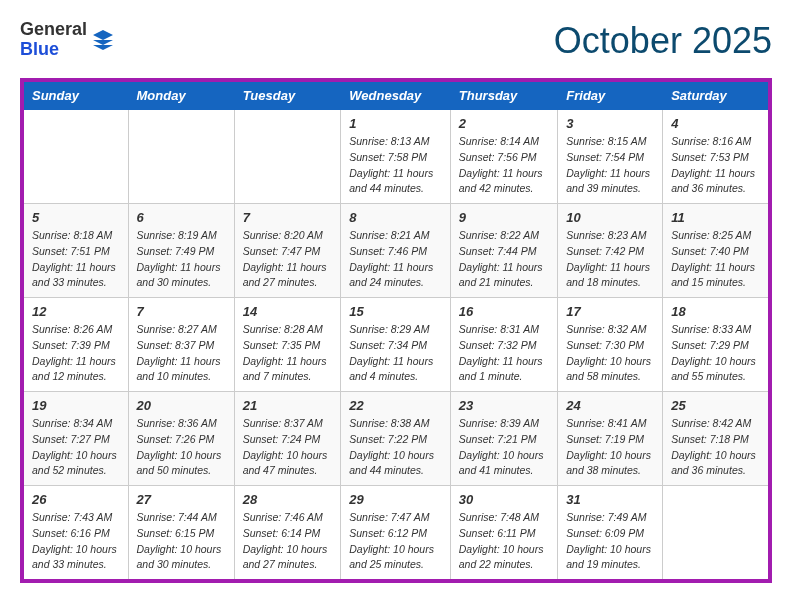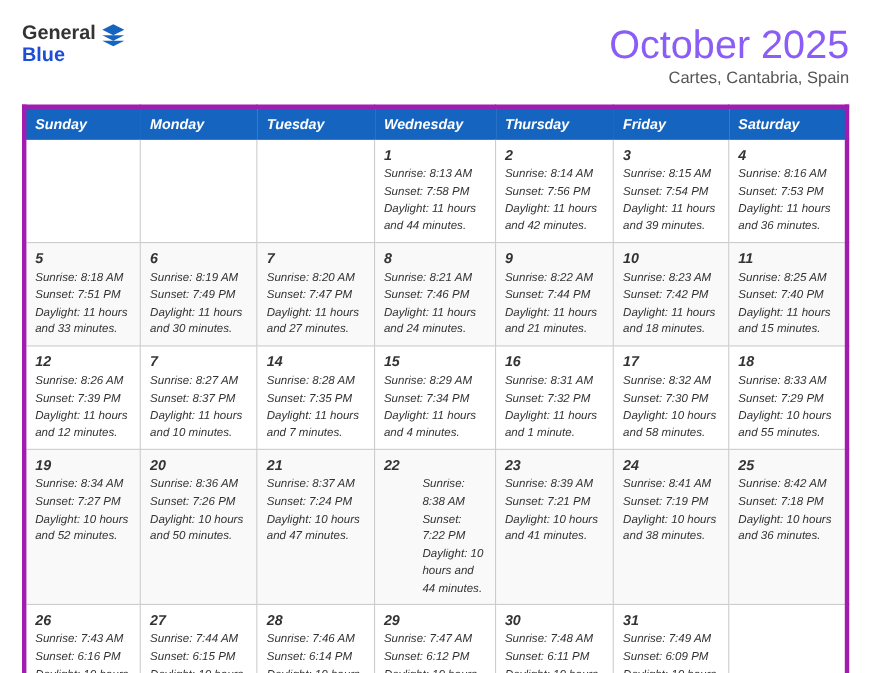--- a/index.html
+++ b/index.html
@@ -11,20 +11,21 @@
       padding: 20px;
     }
     .header {
       display: flex;
       justify-content: space-between;
       align-items: flex-start;
       margin-bottom: 16px;
     }
     .logo {
       display: flex;
+      align-items: center;
     }
     .logo-text {
       display: flex;
       flex-direction: column;
       line-height: 1.1;
     }
     .logo-general {
       font-size: 18px;
       font-weight: bold;
       color: #333;
@@ -38,21 +39,21 @@
       width: 24px;
       height: 24px;
       margin-left: 4px;
     }
     .title-area {
       text-align: right;
     }
     .month-title {
       font-size: 36px;
       font-weight: normal;
-      color: #8b5cf6;
+      color: #0c4a6e;
     }
     .location {
       font-size: 15px;
       color: #555;
     }
     .calendar {
       width: 100%;
       border-collapse: collapse;
       border: 4px solid #a21caf;
       font-style: italic;
@@ -100,21 +101,20 @@
     <div class="logo-text">
       <span class="logo-general">General</span>
       <span class="logo-blue">Blue</span>
     </div>
     <svg class="logo-icon" viewBox="0 0 24 24" fill="#1565c0">
       <path d="M12 2L2 7l10 5 10-5-10-5zM2 17l10 5 10-5M2 12l10 5 10-5"></path>
     </svg>
   </div>
   <div class="title-area">
     <div class="month-title">October 2025</div>
-    <div class="location">Cartes, Cantabria, Spain</div>
   </div>
 </div>
 
 <table class="calendar">
   <thead>
     <tr>
     <th>Sunday</th>
         <th>Monday</th>
         <th>Tuesday</th>
         <th>Wednesday</th>
@@ -255,21 +255,21 @@
 Daylight: 10 hours and 50 minutes.</div>
         </td>
         <td>
           <div class="day-num">21</div>
           <div class="day-info" style="white-space: pre-line;">Sunrise: 8:37 AM
 Sunset: 7:24 PM
 Daylight: 10 hours and 47 minutes.</div>
         </td>
         <td>
           <div class="day-num">22</div>
-          <div class="day-info" style="white-space: pre-line; margin-left: 35px;">Sunrise: 8:38 AM
+          <div class="day-info" style="white-space: pre-line;">Sunrise: 8:38 AM
 Sunset: 7:22 PM
 Daylight: 10 hours and 44 minutes.</div>
         </td>
         <td>
           <div class="day-num">23</div>
           <div class="day-info" style="white-space: pre-line;">Sunrise: 8:39 AM
 Sunset: 7:21 PM
 Daylight: 10 hours and 41 minutes.</div>
         </td>
         <td>

